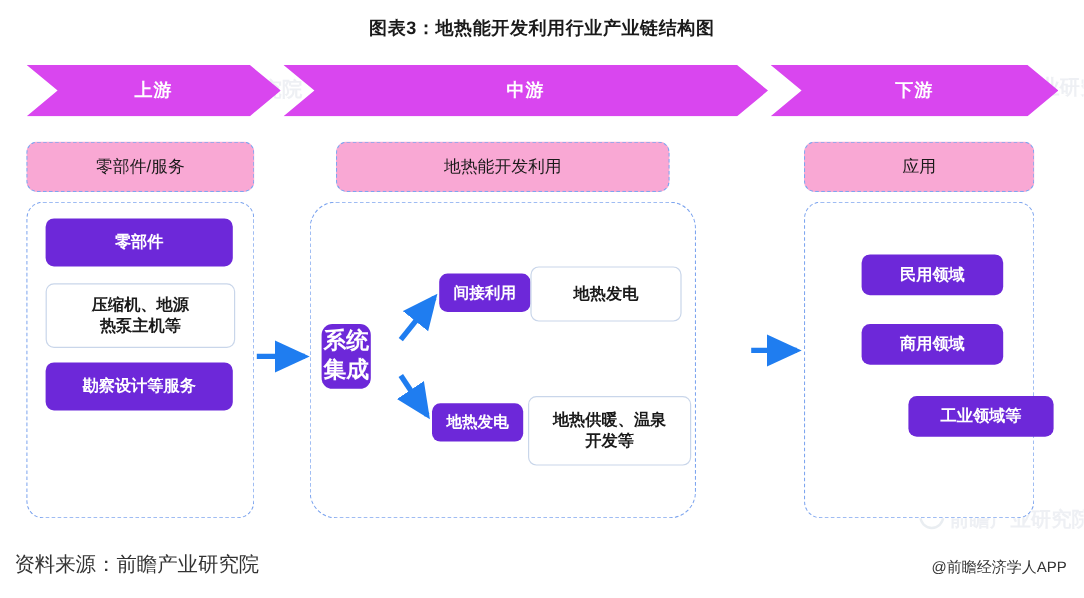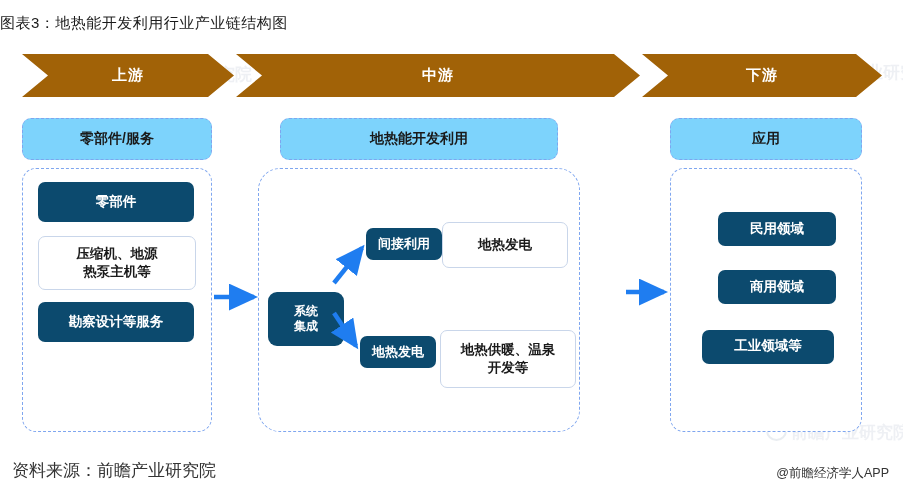--- a/index.html
+++ b/index.html
@@ -17,38 +17,39 @@
   #root {
     position: relative;
     width: 903px;
     height: 498px;
   }
   .title {
     position: absolute;
     top: 14px;
     left: 0;
     width: 903px;
+    text-align: center;
     font-size: 15px;
-    font-weight: normal;
+    font-weight: bold;
     color: #1a1a1a;
     letter-spacing: 0.5px;
   }
   
   .band {
     position: absolute;
     top: 54px;
     left: 22px;
     width: 860px;
     height: 43px;
   }
   .chev {
     position: absolute;
     top: 0;
     height: 43px;
-    background: #a16207;
+    background: #d946ef;
     color: #ffffff;
     font-size: 15px;
     font-weight: bold;
     display: flex;
     align-items: center;
     justify-content: center;
     letter-spacing: 1px;
   }
   .chev.c1 {
     left: 0;
@@ -63,47 +64,47 @@
   .chev.c3 {
     left: 620px;
     width: 240px;
     clip-path: polygon(0 0, 214px 0, 240px 50%, 214px 100%, 0 100%, 26px 50%);
   }
   
   .hdr {
     position: absolute;
     border: 1.6px dashed #7fa6ef;
     border-radius: 9px;
-    background: #7dd3fc;
+    background: #f9a8d4;
     display: flex;
     align-items: center;
     justify-content: center;
     font-size: 14px;
-    font-weight: bold;
+    font-weight: normal;
     color: #1a1a1a;
   }
   .hdr-up { left: 22px; top: 118px; width: 188px; height: 40px; }
   .hdr-mid { left: 280px; top: 118px; width: 276px; height: 40px; }
   .hdr-down { left: 670px; top: 118px; width: 190px; height: 40px; }
 
   
   .panel {
     position: absolute;
     border: 1.6px dashed #7fa6ef;
     border-radius: 14px;
     background: #ffffff;
   }
   .panel-up { left: 22px; top: 168px; width: 188px; height: 262px; }
   .panel-mid { left: 258px; top: 168px; width: 320px; height: 262px; border-radius: 22px; }
   .panel-down { left: 670px; top: 168px; width: 190px; height: 262px; }
 
   
   .bbox {
     position: absolute;
-    background: #0c4a6e;
+    background: #6d28d9;
     color: #ffffff;
     border-radius: 7px;
     font-size: 13.5px;
     font-weight: bold;
     display: flex;
     align-items: center;
     justify-content: center;
     text-align: left;
     line-height: 1.25;
   }
@@ -121,30 +122,30 @@
     font-weight: bold;
     color: #1a1a1a;
     display: flex;
     align-items: center;
     justify-content: center;
     text-align: center;
     line-height: 1.35;
   }
   .up2 { left: 38px; top: 236px; width: 156px; height: 52px; text-align: center; }
 
-  .sysint { left: 268px; top: 270px; width: 76px; height: 54px; border-radius: 9px; font-size: 12px; margin-top: 22px; }
+  .sysint { left: 268px; top: 270px; width: 41px; height: 54px; border-radius: 9px; font-size: 19px; }
   .indirect { left: 366px; top: 228px; width: 76px; height: 32px; border-radius: 7px; font-size: 13px; }
   .direct { left: 360px; top: 336px; width: 76px; height: 32px; border-radius: 7px; font-size: 13px; }
 
   .geo-power { left: 442px; top: 222px; width: 124px; height: 44px; }
   .geo-heat { left: 440px; top: 330px; width: 134px; height: 56px; text-align: center; }
 
   .dn1 { left: 718px; top: 212px; width: 118px; height: 34px; }
   .dn2 { left: 718px; top: 270px; width: 118px; height: 34px; }
-  .dn3 { left: 702px; top: 330px; width: 132px; height: 34px; font-family: Liberation Mono, monospace; }
+  .dn3 { left: 757px; top: 330px; width: 121px; height: 34px; }
 
   
   .arrow-svg {
     position: absolute;
     left: 0;
     top: 0;
     width: 903px;
     height: 498px;
     pointer-events: none;
   }

